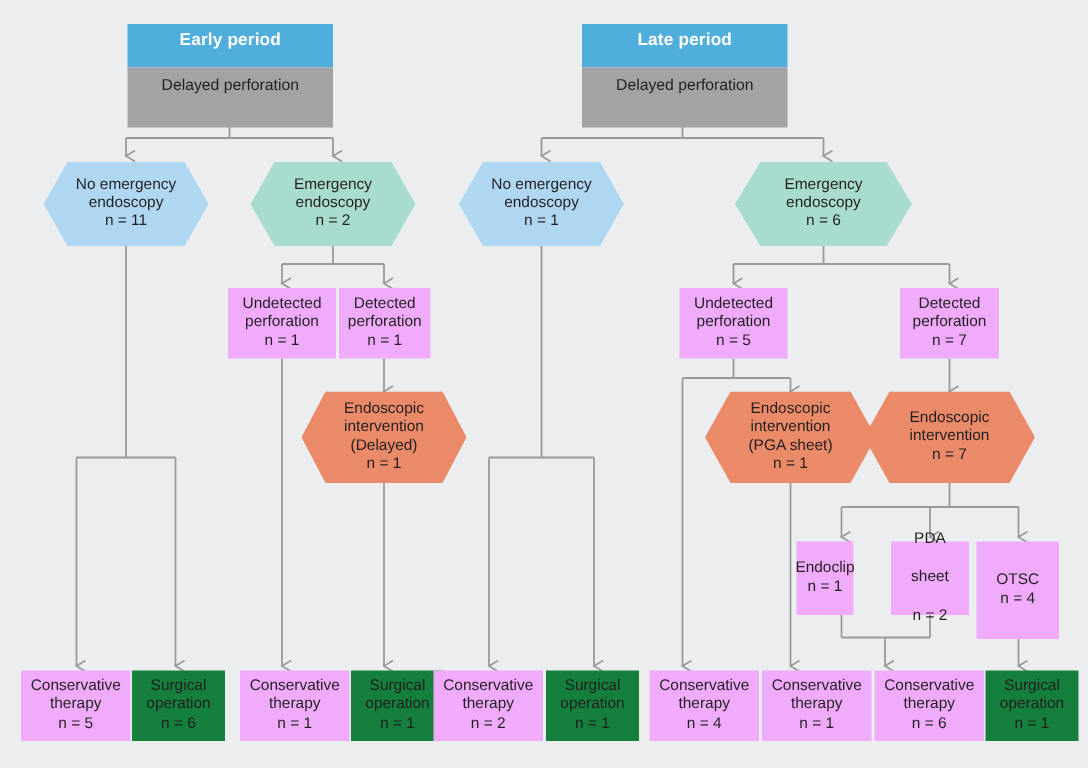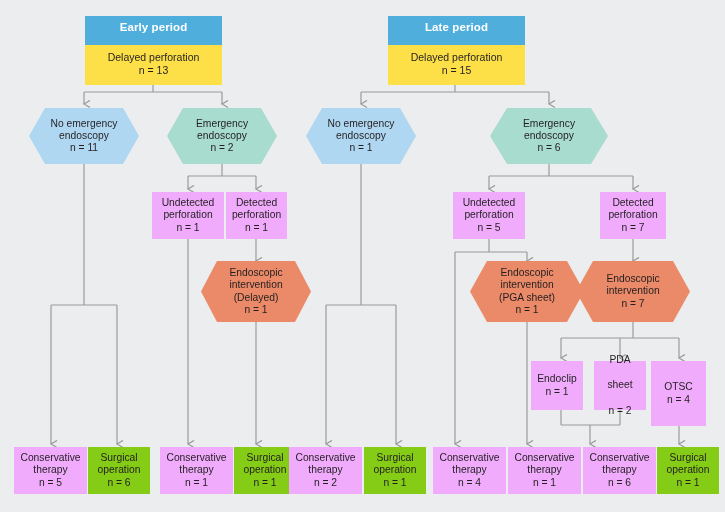--- a/index.html
+++ b/index.html
@@ -16,28 +16,28 @@
   .node{position:absolute;box-sizing:border-box;display:flex;flex-direction:column;
         align-items:center;justify-content:center;text-align:center;line-height:1.18;}
 
   
   .period{border:0;}
   .period .hdr{
     width:100%;background:#4FAEDC;color:#ffffff;font-weight:bold;font-size:11.5px;
     padding:5px 0 10px;letter-spacing:.1px;
   }
   .period .body{
-    width:100%;background:#fde047;color:#231f20;font-size:10.5px;
-    padding:6px 0 7px;line-height:1.3;
+    width:100%;background:#a3a3a3;color:#231f20;font-size:10.5px;
+    padding:6px 0 21px;line-height:1.3;
   }
 
   
   .box{background:#f0abfc;color:#231f20;font-size:10.3px;padding:4px 3px;}
   
-  .box.dark{background:#84cc16;}
+  .box.dark{background:#15803d;}
   .box.outcome{font-size:10.3px;}
 
   
   .hex{color:#231f20;font-size:10.3px;}
   .hex .inner{position:relative;z-index:2;padding:0 6px;}
   .hexshape{position:absolute;left:0;top:0;width:100%;height:100%;z-index:1;}
 
   .nline{display:block;}
 </style>
 </head>
@@ -109,29 +109,27 @@
       <path d="M561,425 L620,425"></path>
       <path d="M590,425 L590,444" marker-end="url(#arw)"></path>
       <path d="M679,410 L679,444" marker-end="url(#arw)"></path>
     </g>
   </svg>
 
   <div class="node period" style="left:85px;top:16px;width:137px;">
     <div class="hdr">Early period</div>
     <div class="body">
       <span class="nline">Delayed perforation</span>
-      <span class="nline">n = 13</span>
     </div>
   </div>
 
   <div class="node period" style="left:388px;top:16px;width:137px;justify-content:center;">
     <div class="hdr">Late period</div>
     <div class="body">
       <span class="nline">Delayed perforation</span>
-      <span class="nline">n = 15</span>
     </div>
   </div>
 
   <div class="node hex" style="left:29px;top:108px;width:110px;height:56px;">
     <svg class="hexshape" viewBox="0 0 110 56" preserveAspectRatio="none">
       <polygon points="16,0 94,0 110,28 94,56 16,56 0,28" fill="#AFD7F2"></polygon>
     </svg>
     <div class="inner">
       <span class="nline">No emergency</span>
       <span class="nline">endoscopy</span>
@@ -224,21 +222,21 @@
     <svg class="hexshape" viewBox="0 0 114 61" preserveAspectRatio="none">
       <polygon points="17,0 97,0 114,30.5 97,61 17,61 0,30.5" fill="#EA8A68"></polygon>
     </svg>
     <div class="inner">
       <span class="nline">Endoscopic</span>
       <span class="nline">intervention</span>
       <span class="nline">n = 7</span>
     </div>
   </div>
 
-  <div class="node box" style="left:531px;top:361px;width:52px;height:49px;">
+  <div class="node box" style="left:531px;top:361px;width:38px;height:49px;">
     <span class="nline">Endoclip</span>
     <span class="nline">n = 1</span>
   </div>
 
   <div class="node box" style="left:594px;top:361px;width:52px;height:49px;gap:13px;">
     <span class="nline">PDA</span>
     <span class="nline">sheet</span>
     <span class="nline">n = 2</span>
   </div>
 

